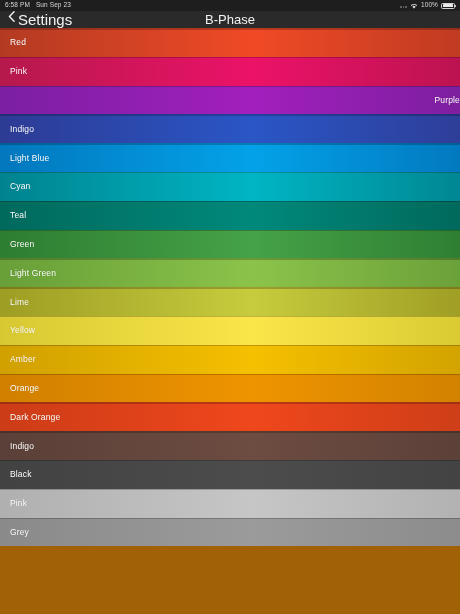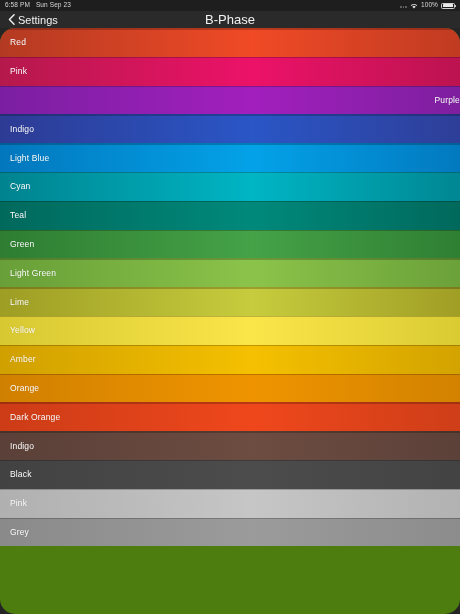--- a/index.html
+++ b/index.html
@@ -79,39 +79,38 @@
     background: #2a2a2a;
     display: flex;
     align-items: center;
     padding: 0 8px;
   }
   .nav-back {
     display: flex;
     align-items: flex-start;
     gap: 3px;
     color: #f2f2f2;
-    font-size: 11px;
+    font-size: 15px;
     cursor: pointer;
   }
   .chev { display: block; }
   .nav-title {
     position: absolute;
     left: 0; right: 0;
     text-align: center;
     color: #f2f2f2;
     font-size: 13px;
     pointer-events: none;
   }
 
   
   .list {
     flex: 1 1 auto;
-    background: #4d7c0f;
+    background: #a16207;
     overflow: hidden;
-    border-radius: 15px;
   }
   .row {
     position: relative;
     height: 28.8px;
     display: flex;
     align-items: center;
     padding-left: 10px;
     cursor: pointer;
   }
   .row::before {

